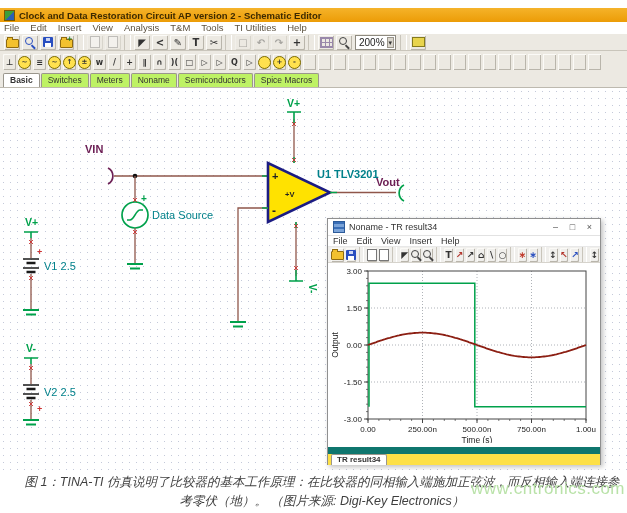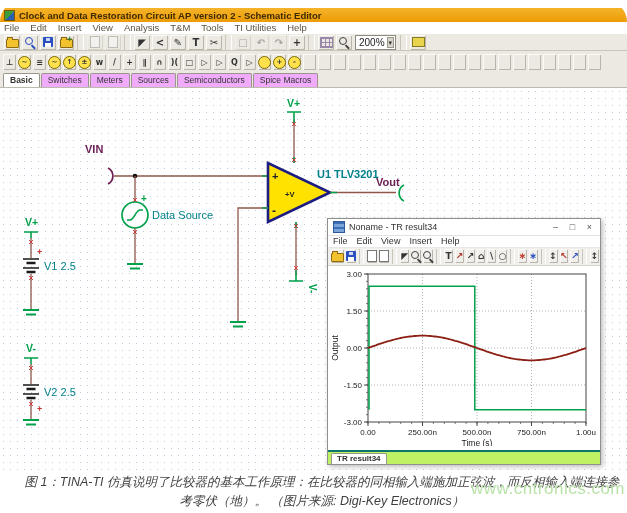--- a/index.html
+++ b/index.html
@@ -1,29 +1,29 @@
 <!DOCTYPE html>
 <html><head>
 <meta charset="utf-8">
 <style>
   html,body{margin:0;padding:0;background:#fff;}
   .screen{position:relative;width:627px;height:513px;background:#fff;overflow:hidden;
-          font-family:"Liberation Sans",sans-serif;border-radius:22px;-webkit-font-smoothing:antialiased;}
+          font-family:"Liberation Sans",sans-serif;-webkit-font-smoothing:antialiased;}
   
   .titlebar{position:absolute;left:0;top:8px;width:627px;height:14px;background:linear-gradient(#f5b32a,#ec9c07);
             display:flex;align-items:center;padding:0 4px;box-sizing:border-box;}
   .titlebar .appicon{width:9px;height:9px;margin-right:4px;background:linear-gradient(135deg,#3c9e3c 50%,#2b5fb4 50%);border:1px solid #7a5800;}
   .titlebar .title{font-size:9.5px;font-weight:bold;color:#3d2a00;white-space:nowrap;}
   .menubar{position:absolute;left:0;top:22px;width:627px;height:11px;background:#fff;display:flex;align-items:center;padding-left:4px;box-sizing:border-box;}
   .menubar .mi{font-size:9.5px;color:#5b5140;margin-right:11px;cursor:default;}
   .toolbar1{position:absolute;left:0;top:33px;width:627px;height:18px;background:#ece9e2;border-top:1px solid #fff;border-bottom:1px solid #c9c5bb;
             display:flex;align-items:center;padding-left:3px;box-sizing:border-box;}
   .toolbar2{position:absolute;left:0;top:51px;width:627px;height:22px;background:#ece9e2;display:flex;align-items:center;padding-left:2px;box-sizing:border-box;overflow:hidden;}
   .tabsrow{position:absolute;left:0;top:73px;width:627px;height:15px;background:#ece9e2;display:flex;align-items:flex-end;padding-left:3px;box-sizing:border-box;border-bottom:1px solid #bdb9af;}
-  .tab{font-size:8.5px;color:#333;background:#f0abfc;border:1px solid #9a968c;border-bottom:none;border-radius:2px 2px 0 0;
+  .tab{font-size:8.5px;color:#333;background:#bef264;border:1px solid #9a968c;border-bottom:none;border-radius:2px 2px 0 0;
        padding:1px 6px 2px 6px;margin-right:1px;}
   .tab.active{background:#fff;font-weight:bold;}
   
   .ic{display:inline-flex;align-items:center;justify-content:center;width:16px;height:15px;margin:0 1px;
       font:bold 10px "DejaVu Sans",sans-serif;color:#333;background:#ece9e2;
       box-shadow:inset 1px 1px 0 #fbfaf7, inset -1px -1px 0 #b9b5ab;border-radius:1px;}
   .ic.dis{opacity:.38;}
   .sep{width:5px;height:15px;display:inline-block;border-left:1px solid #c9c5bb;border-right:1px solid #fff;margin:0 2px;}
   .tb2 .ic{width:13px;height:16px;font-size:8px;}
   .cell-empty{display:inline-block;width:13px;height:16px;margin:0 1px;background:#ece9e2;
@@ -55,21 +55,21 @@
   .trtitle{height:18px;background:#fff;display:flex;align-items:center;padding:0 2px 0 5px;border-bottom:1px solid #e2e2e2;}
   .trtitle .wicon{width:10px;height:10px;margin-right:4px;background:linear-gradient(#3a6fb8 50%,#7aa3d8 50%);border:1px solid #2c5a99;
                   background-size:5px 5px;}
   .trtitle .ttext{flex:1;font-size:9px;color:#333;white-space:nowrap;overflow:hidden;}
   .trtitle .wc{width:17px;text-align:center;font-size:9px;color:#555;line-height:16px;}
   .trmenu{height:13px;background:#fff;display:flex;align-items:center;padding-left:5px;border-bottom:1px solid #e8e8e8;}
   .trmenu .mi{font-size:9px;color:#333;margin-right:9px;}
   .trtools{height:21px;background:#f0efec;display:flex;align-items:center;padding-left:2px;border-bottom:1px solid #d6d3cc;}
   .trtools .ic{width:14px;height:14px;font-size:9px;background:#f0efec;}
   .trplot{flex:1;background:#fff;position:relative;}
-  .trtabs{height:15px;background:#bef264;border-top:2px solid #0f766e;display:flex;align-items:flex-end;padding-left:3px;}
+  .trtabs{height:15px;background:#fde047;border-top:7px solid #0f766e;display:flex;align-items:flex-end;padding-left:3px;}
   .trtabs .tab{font-size:8px;padding:0 5px 1px 5px;background:#fff;}
   
   .caption{position:absolute;left:0;top:470px;width:627px;height:43px;background:#fff;box-sizing:border-box;
            padding:3px 4px 0 21px;font-style:italic;font-size:12.5px;line-height:1.5;color:#3f3f3f;text-align:center;}
   .watermark{position:absolute;right:2px;bottom:12px;font-style:normal;font-size:17px;color:#b9e2a8;letter-spacing:.5px;}
   svg text{font-family:"Liberation Sans",sans-serif;}
 </style>
 </head>
 <body>
 
@@ -194,21 +194,21 @@
       <span class="cell-empty"></span>
       <span class="cell-empty"></span>
       <span class="cell-empty"></span>
       <span class="cell-empty"></span>
     </div>
 
   <div class="tabsrow" id="tabsrow">
       <span class="tab active">Basic</span>
       <span class="tab">Switches</span>
       <span class="tab">Meters</span>
-      <span class="tab">Sources</span>
+      <span class="tab">Noname</span>
       <span class="tab">Semiconductors</span>
       <span class="tab">Spice Macros</span>
     </div>
 
   <div class="canvas">
     <svg width="627" height="382" viewBox="0 0 627 382">
 
       <g>
         <text x="287" y="19" font-size="10.5" font-weight="bold" fill="#00a14b">V+</text>
         <path d="M287,24 H301 M294,24 V31" stroke="#00a14b" stroke-width="1.6" fill="none"></path>

